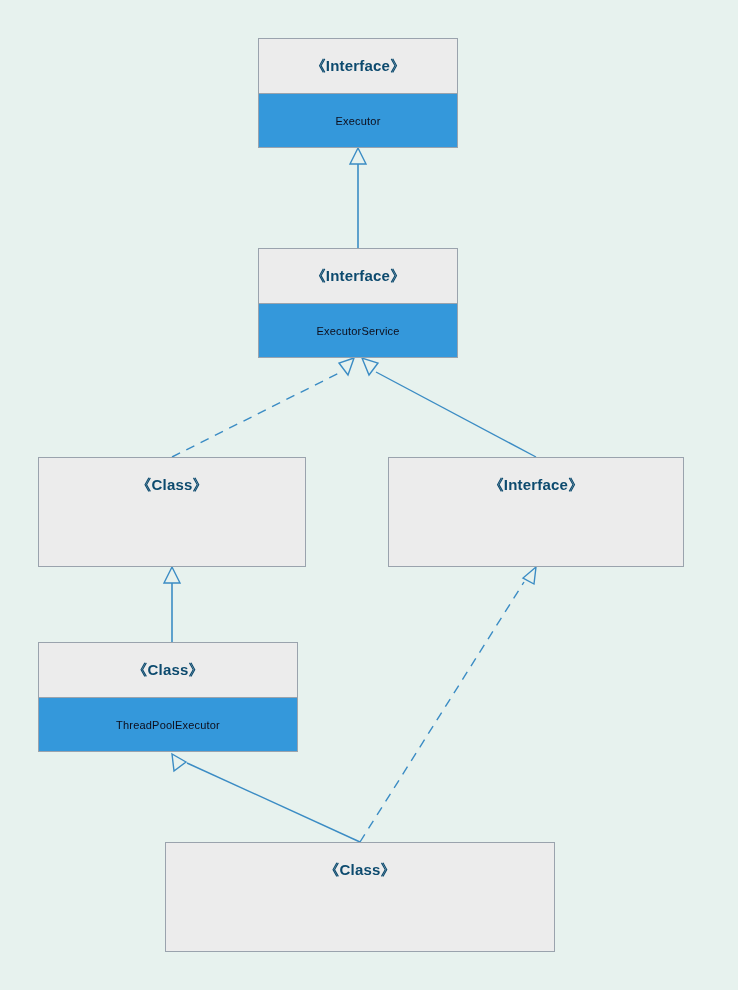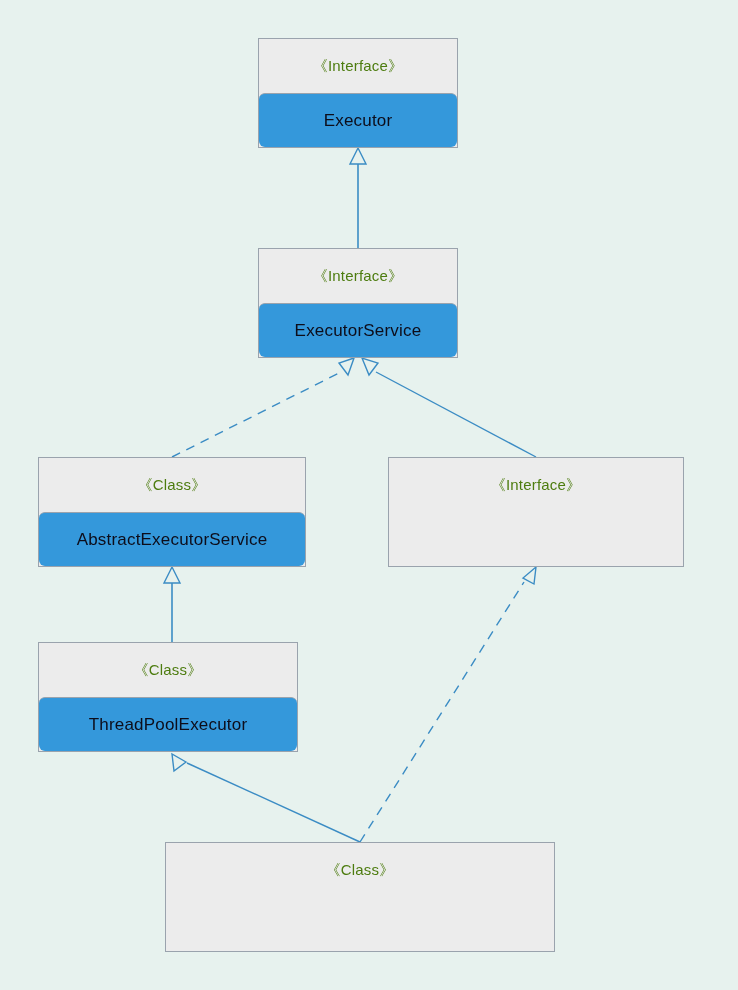--- a/index.html
+++ b/index.html
@@ -36,38 +36,38 @@
     background: #ececec;
     box-shadow: 0 0 0 0 rgba(0,0,0,0);
   }
   .uml-stereotype {
     box-sizing: border-box;
     height: 50%;
     background: #ececec;
     display: flex;
     align-items: center;
     justify-content: center;
-    color: #4d7c0f;
+    color: #0c4a6e;
     font-size: 15px;
     letter-spacing: 0.2px;
     white-space: nowrap;
+    font-weight: bold;
   }
   .uml-name {
     box-sizing: border-box;
     height: 50%;
     background: #3498db;
     border-top: 1px solid #9aa3ad;
     display: flex;
     align-items: center;
     justify-content: center;
     color: #0d0d1a;
-    font-size: 17px;
+    font-size: 11px;
     letter-spacing: 0.2px;
     white-space: nowrap;
-    border-radius: 6px;
   }
 </style>
 </head>
 <body>
 
 <div id="diagram-canvas">
 
   <svg id="edge-layer" viewBox="0 0 738 990" xmlns="http://www.w3.org/2000/svg">
 
     <g>
@@ -107,21 +107,20 @@
     <div class="uml-name">Executor</div>
   </div>
 
   <div class="uml-node" style="left:258px; top:248px; width:200px; height:110px;">
     <div class="uml-stereotype">《Interface》</div>
     <div class="uml-name">ExecutorService</div>
   </div>
 
   <div class="uml-node" style="left:38px; top:457px; width:268px; height:110px;">
     <div class="uml-stereotype">《Class》</div>
-    <div class="uml-name">AbstractExecutorService</div>
   </div>
 
   <div class="uml-node" style="left:388px; top:457px; width:296px; height:110px;">
     <div class="uml-stereotype">《Interface》</div>
   </div>
 
   <div class="uml-node" style="left:38px; top:642px; width:260px; height:110px;">
     <div class="uml-stereotype">《Class》</div>
     <div class="uml-name">ThreadPoolExecutor</div>
   </div>

